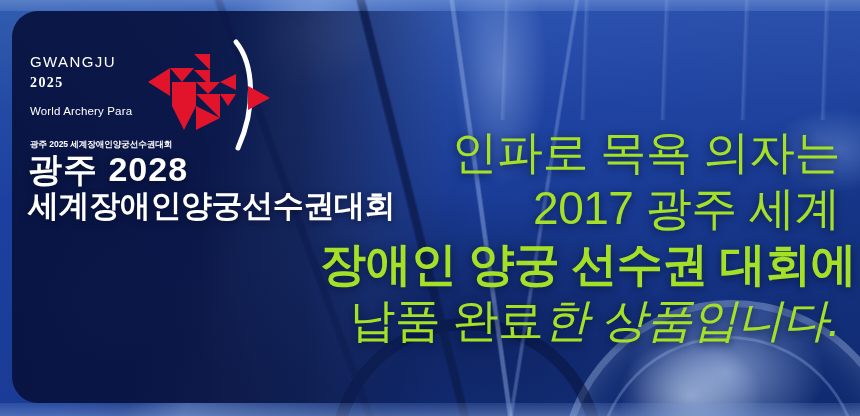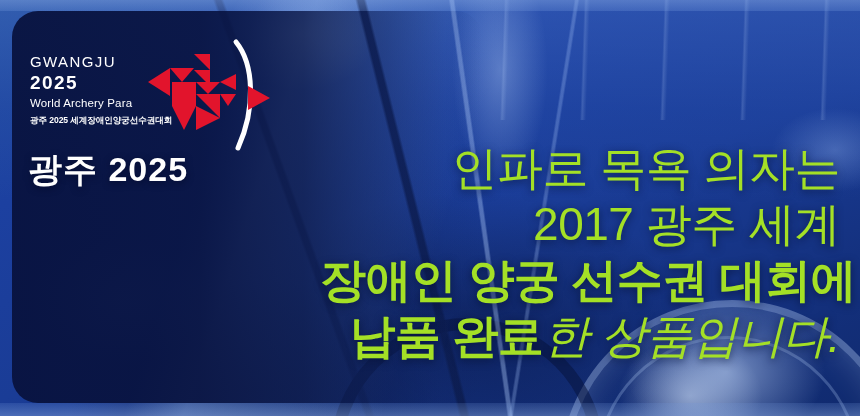--- a/index.html
+++ b/index.html
@@ -136,39 +136,40 @@
     color: #ffffff;
   }
   .logo-gwangju {
     font-size: 15px;
     font-weight: 400;
     letter-spacing: 1.4px;
     line-height: 20px;
     white-space: nowrap;
   }
   .logo-year {
-    font-size: 19px;
+    font-size: 14px;
     font-weight: 700;
     letter-spacing: 1.4px;
     line-height: 21px;
+    font-family: Liberation Serif, serif;
   }
   .logo-sub1, .logo-sub2 {
     font-size: 11.5px;
     font-weight: 400;
     line-height: 13.5px;
     letter-spacing: .15px;
     white-space: nowrap;
   }
-  .logo-sub1 { margin-top: 4px; }
+  .logo-sub1 { margin-top: 12px; }
   .logo-kr {
     font-size: 8.6px;
     font-weight: 700;
     line-height: 11px;
     letter-spacing: -.1px;
-    margin-top: 4px;
+    margin-top: 20px;
     white-space: nowrap;
   }
 
   
   .emblem {
     position: absolute;
     left: 108px;
     top: -14px;
     width: 136px;
     height: 120px;
@@ -193,21 +194,21 @@
     font-size: 31px;
     font-weight: 700;
     line-height: 36px;
     letter-spacing: -.4px;
   }
 
   
   .message {
     position: absolute;
     right: 20px;
-    top: 140px;
+    top: 124px;
     width: 520px;
     text-align: right;
     color: #a4e026;
     text-shadow: 0 2px 8px rgba(6,16,52,.75);
   }
   .msg-line {
     line-height: 56px;
     white-space: nowrap;
   }
   .msg-l1, .msg-l2 {
@@ -217,21 +218,21 @@
   }
   .msg-l3 {
     font-size: 46px;
     font-weight: 700;
     letter-spacing: -.6px;
   }
   .msg-l4 {
     font-size: 46px;
     letter-spacing: -.6px;
   }
-  .msg-strong { font-weight: 700; }
+  .msg-strong { font-weight: 400; }
   .msg-light  { font-weight: 400; font-style: italic; }
 </style>
 </head>
 <body>
 
 <div class="banner">
 
   <div class="photo"></div>
   <div class="photo-lines"></div>
   <div class="photo-wheel"></div>
@@ -271,21 +272,22 @@
         </g>
 
         <path d="M98,4 C116,26 118,70 100,110" fill="none" stroke="#FFFFFF" stroke-width="5" stroke-linecap="round"></path>
 
         <polygon points="110,48 132,60 110,72" fill="#E2142C"></polygon>
       </svg>
     </div>
   </div>
 
   <div class="title-block">
-    <div class="title-line1">광주 2025</div>
+    <div class="title-line1">광주 2028</div>
+    <div class="title-line2">세계장애인양궁선수권대회</div>
   </div>
 
   <div class="message">
     <div class="msg-line msg-l1">인파로 목욕 의자는</div>
     <div class="msg-line msg-l2">2017 광주 세계</div>
     <div class="msg-line msg-l3">장애인 양궁 선수권 대회에</div>
     <div class="msg-line msg-l4"><span class="msg-strong">납품 완료</span><span class="msg-light">한 상품입니다.</span></div>
   </div>
 
 </div>

